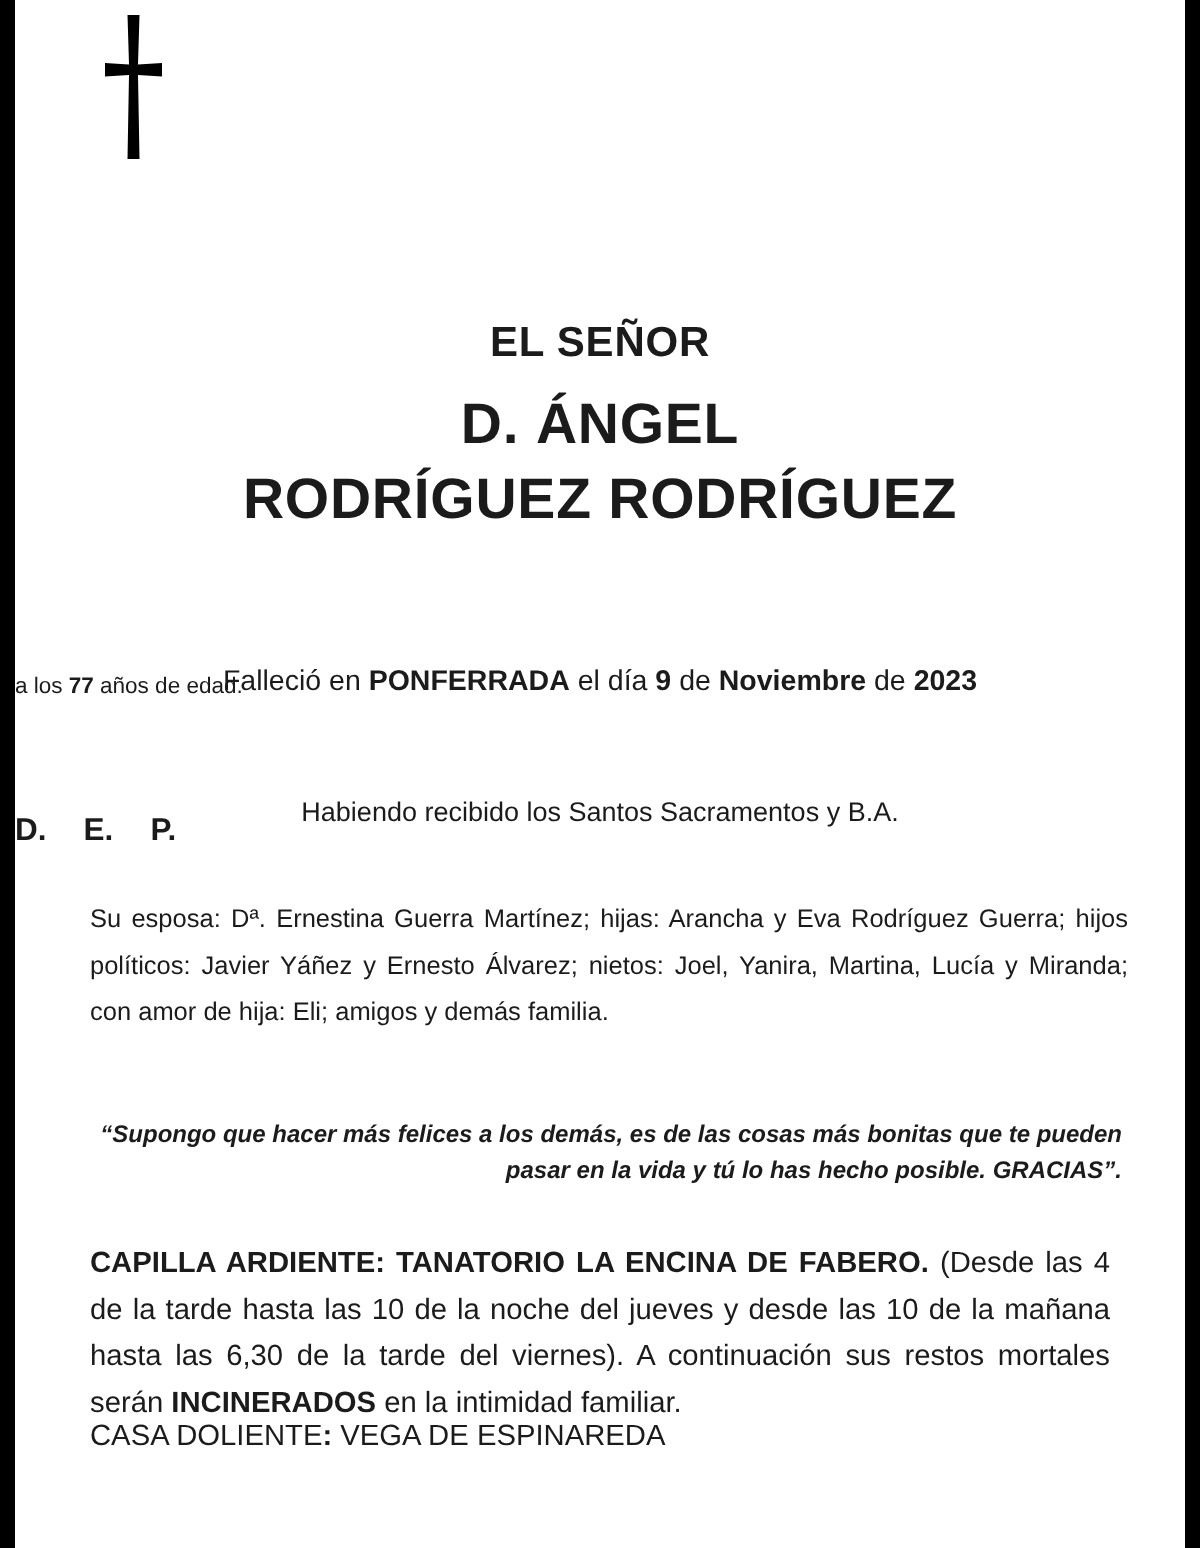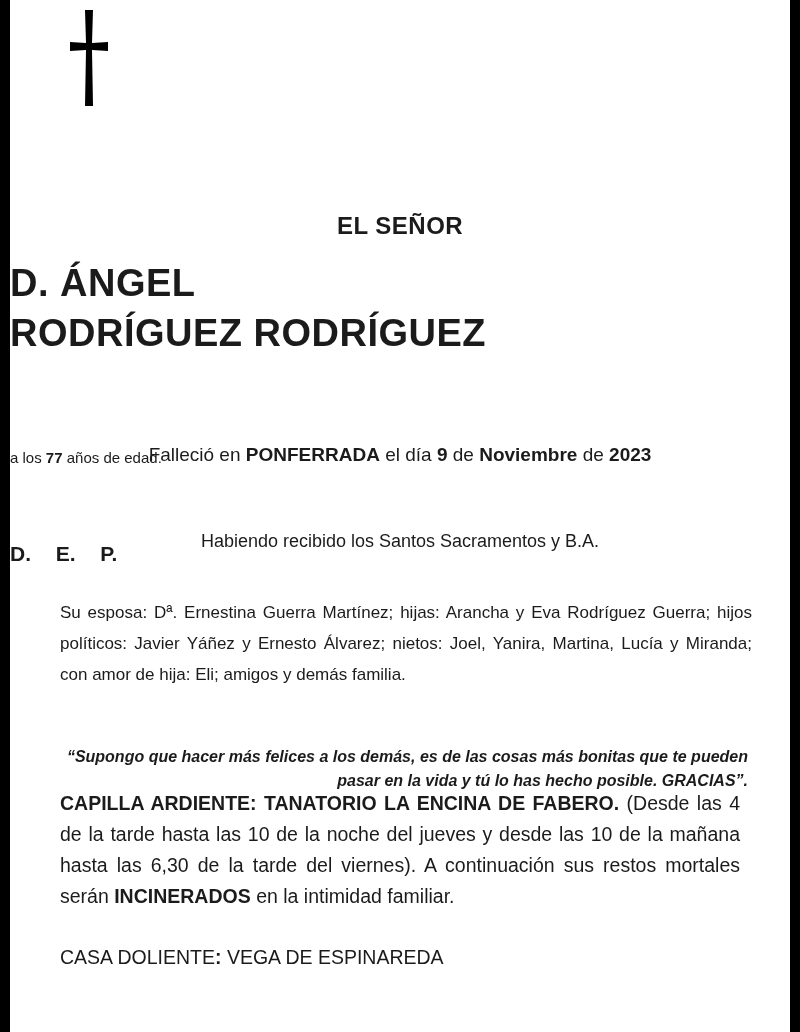--- a/index.html
+++ b/index.html
@@ -23,25 +23,25 @@
   }
 
   .cross-wrap {
     position: absolute; left: 56px; top: 10px;
     width: 46px; height: 96px;
   }
 
   .honorific {
     position: absolute; left: 0; right: 0; top: 212px;
     text-align: center;
-    font-size: 24px; font-weight: bold; letter-spacing: 0.5px;
+    font-size: 28px; font-weight: bold; letter-spacing: 0.5px;
   }
   .deceased-name {
     position: absolute; left: 0; right: 0; top: 258px;
-    text-align: left;
+    text-align: center;
     font-size: 38px; font-weight: bold; letter-spacing: 0.5px;
     line-height: 50px;
   }
   .death-line {
     position: absolute; left: 0; right: 0; top: 408px;
     text-align: center; font-size: 19px; margin-top: 36px;
   }
   .age-line {
     position: absolute; left: 0; right: 0; top: 449px;
     text-align: left; font-size: 15px;
@@ -60,21 +60,21 @@
     font-size: 17px; line-height: 31px;
     text-align: justify;
   }
   .quote-paragraph {
     position: absolute; left: 50px; right: 42px; top: 745px;
     font-size: 16px; font-weight: bold; font-style: italic;
     line-height: 24px;
     text-align: right;
   }
   .wake-paragraph {
-    position: absolute; left: 50px; right: 50px; top: 788px;
+    position: absolute; left: 50px; right: 50px; top: 827px;
     font-size: 19.5px; line-height: 31px;
     text-align: justify;
   }
   .mourning-home {
     position: absolute; left: 50px; right: 50px; top: 946px;
     font-size: 19.5px;
   }
   b { font-weight: bold; }
 </style>
 </head>

